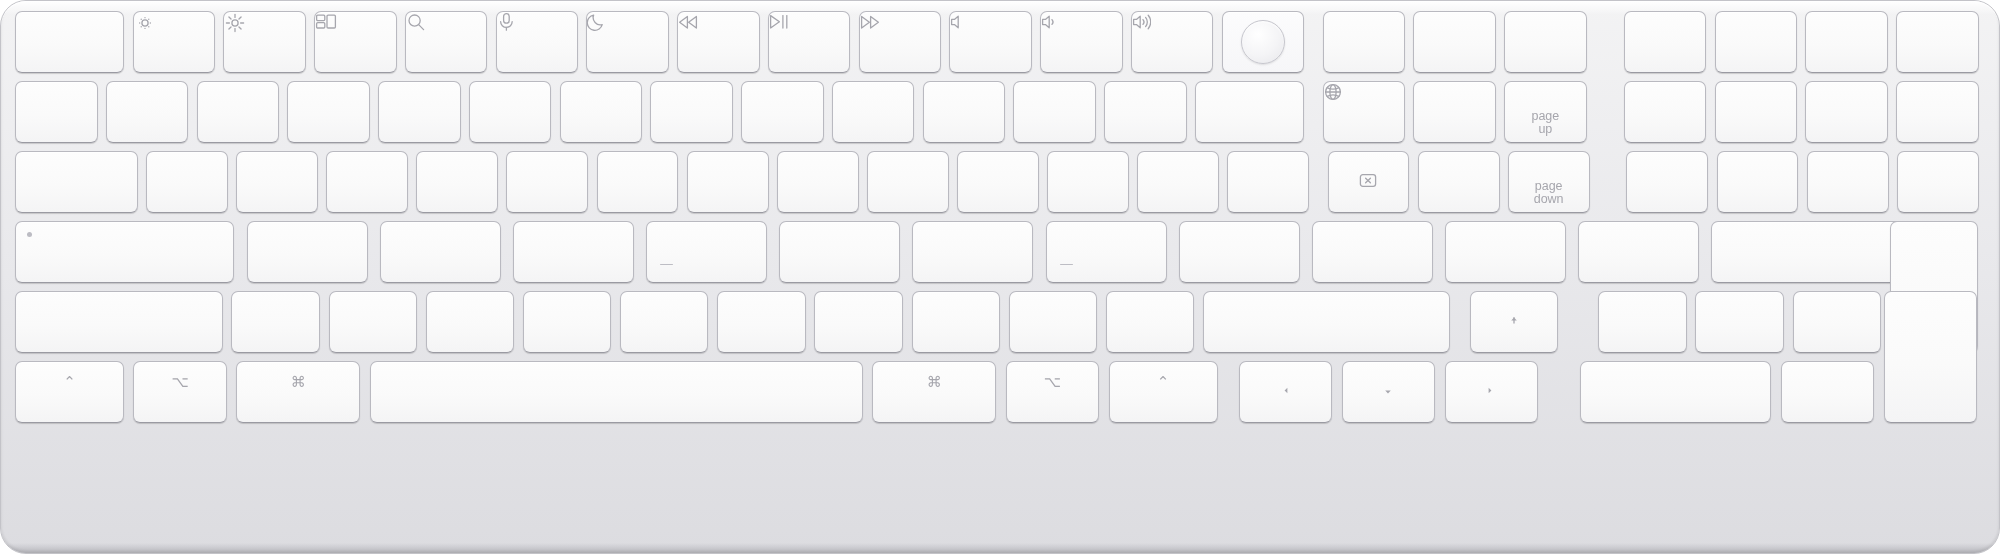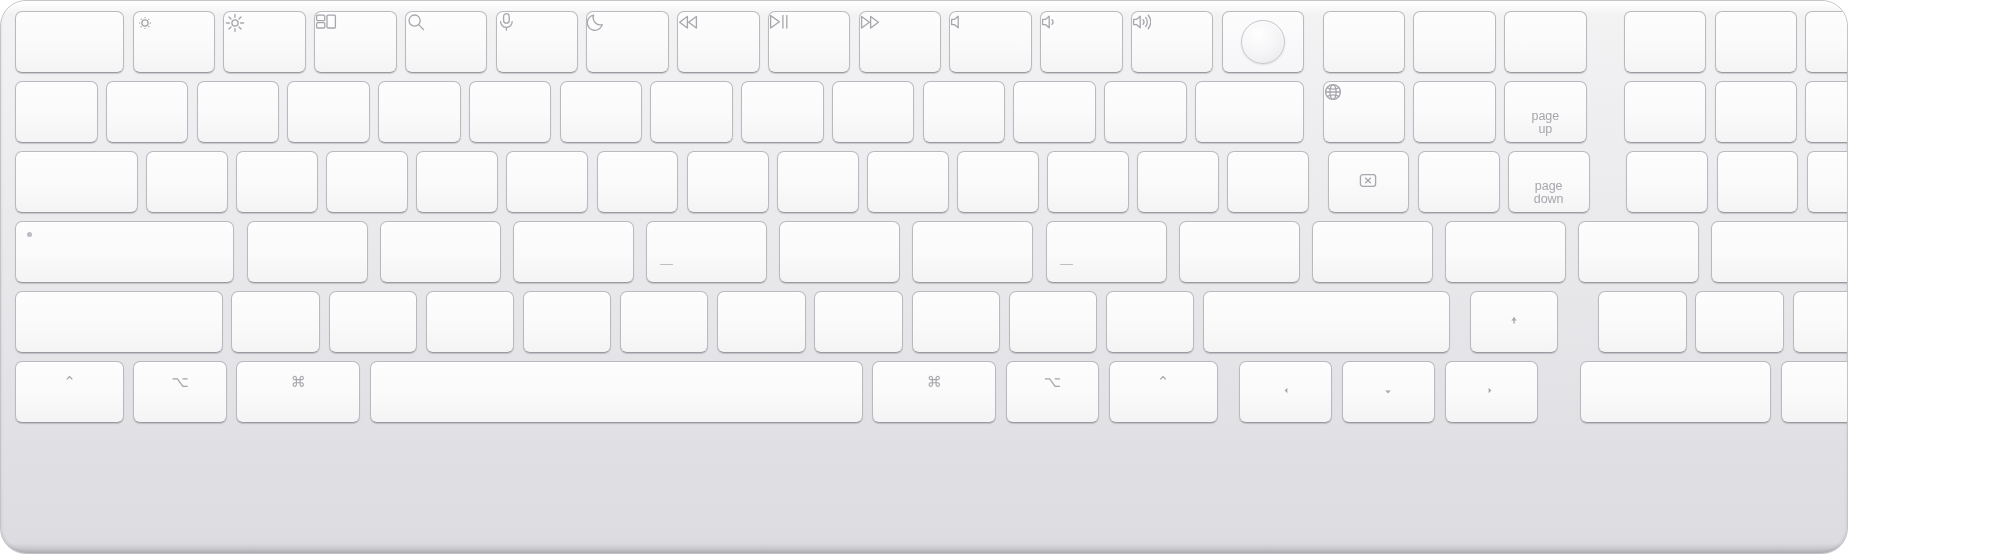--- a/index.html
+++ b/index.html
@@ -1,20 +1,20 @@
 <!DOCTYPE html>
 <html><head>
 <meta charset="utf-8">
 <style>
   html,body{margin:0;padding:0;background:#fff;}
   body{font-family:"Liberation Sans","DejaVu Sans",sans-serif;}
 
   #keyboard{
     position:relative;
-    width:1848px;height:554px;
+    width:2000px;height:554px;
     box-sizing:border-box;
     background:linear-gradient(180deg,#f3f3f4 0%,#e9e9ec 45%,#dcdce0 100%);
     border-radius:26px;
     border:1px solid #c3c3c8;
     box-shadow:inset 0 1px 0 #ffffff, inset 0 -2px 3px rgba(0,0,0,.10);
     overflow:hidden;
   }
   
   #keyboard:before{
     content:"";position:absolute;left:0;right:0;top:0;height:14px;

